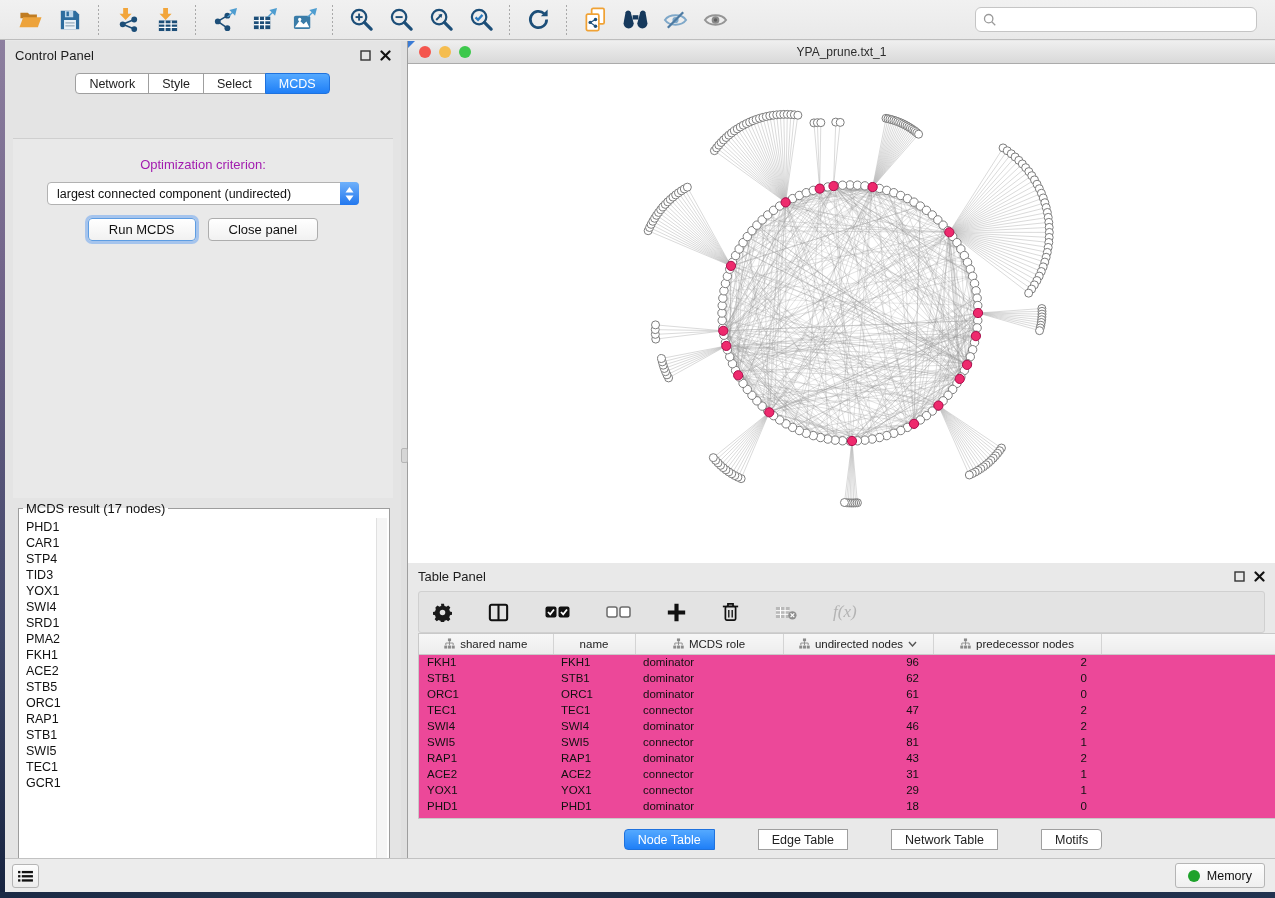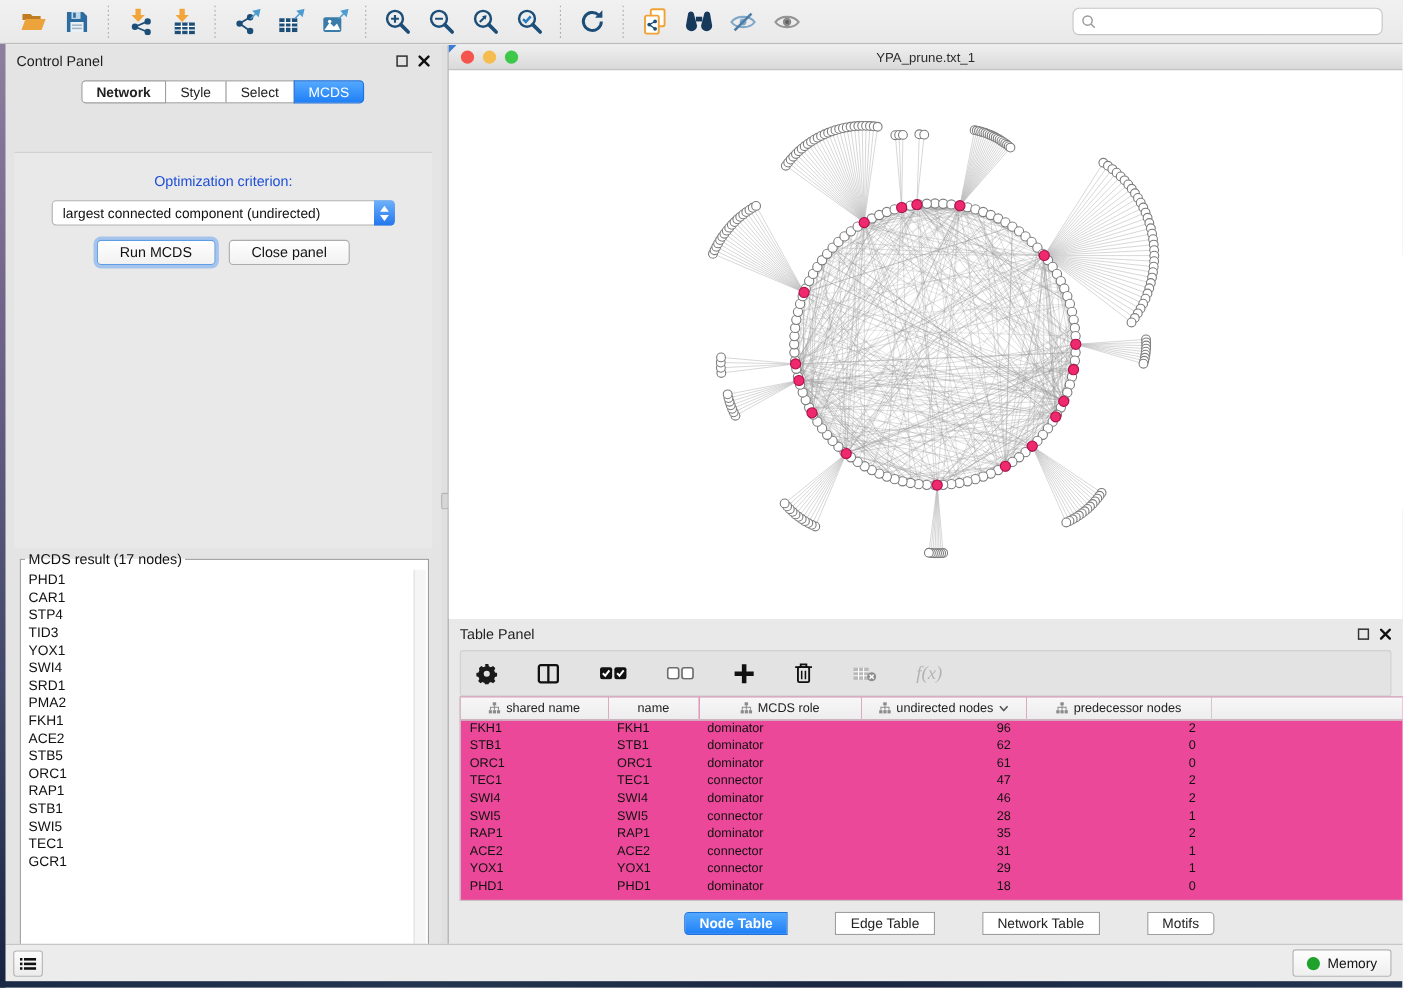--- a/index.html
+++ b/index.html
@@ -26,26 +26,26 @@
   .searchbox input { border:none; outline:none; flex:1; font-size:12px; margin-left:5px; background:transparent; }
 
   
   #control-panel { position:absolute; left:5px; top:41px; width:396px; height:817px; background:#e4e4e4; }
   .cp-header { height:28px; display:flex; align-items:center; padding:0 10px; }
   .cp-title { font-size:13px; color:#1d1d1d; }
   .panel-btns { margin-left:auto; display:flex; gap:9px; align-items:center; }
   .tabbar { display:flex; justify-content:center; margin-top:4px; }
   .tab { height:21px; padding:0 13px; font-size:12.5px; color:#222; background:#fff;
     border:1px solid #9f9f9f; display:flex; align-items:center; margin-left:-1px; }
-  .tab:first-child { border-radius:4px 0 0 4px;font-weight:bold; }
+  .tab:first-child { border-radius:4px 0 0 4px; }
   .tab:last-child { border-radius:0 4px 4px 0; }
   .tab.selected { background:linear-gradient(#54a9ff,#1f7ff7); color:#fff; border-color:#1f72dd; }
   .cp-content { position:absolute; left:8px; top:97px; width:380px; height:360px;
     background:#e9e9e9; border-top:1px solid #cfcfcf; }
-  .opt-label { text-align:center; font-size:13px; color:#1d4ed8; margin-top:18px; }
+  .opt-label { text-align:center; font-size:13px; color:#a21caf; margin-top:18px; }
   .select-wrap { position:relative; margin:10px auto 0; width:312px; height:23px; background:#fff;
     border:1px solid #b2b2b2; border-radius:4px; display:flex; align-items:center; }
   .select-value { font-size:12.5px; color:#111; padding-left:9px; flex:1; white-space:nowrap; }
   .select-stepper { width:19px; height:23px; margin:-1px -1px -1px 0; border-radius:0 4px 4px 0;
     background:linear-gradient(#6fb1fb,#2277ee); display:flex; flex-direction:column;
     align-items:center; justify-content:center; gap:2px; }
   .select-stepper svg { display:block; }
   .btn-row { display:flex; justify-content:center; gap:12px; margin-top:13px; }
   .mac-btn { height:23px; padding:0 20px; font-size:13px; color:#111; background:linear-gradient(#ffffff,#f1f1f1);
     border:1px solid #adadad; border-radius:4px; display:flex; align-items:center; }
@@ -1462,29 +1462,29 @@
               <td>SWI4</td>
               <td>dominator</td>
               <td class="num">46</td>
               <td class="num">2</td>
               <td></td>
             </tr>
             <tr>
               <td>SWI5</td>
               <td>SWI5</td>
               <td>connector</td>
-              <td class="num">28</td>
+              <td class="num">81</td>
               <td class="num">1</td>
               <td></td>
             </tr>
             <tr>
               <td>RAP1</td>
               <td>RAP1</td>
               <td>dominator</td>
-              <td class="num">35</td>
+              <td class="num">43</td>
               <td class="num">2</td>
               <td></td>
             </tr>
             <tr>
               <td>ACE2</td>
               <td>ACE2</td>
               <td>connector</td>
               <td class="num">31</td>
               <td class="num">1</td>
               <td></td>

